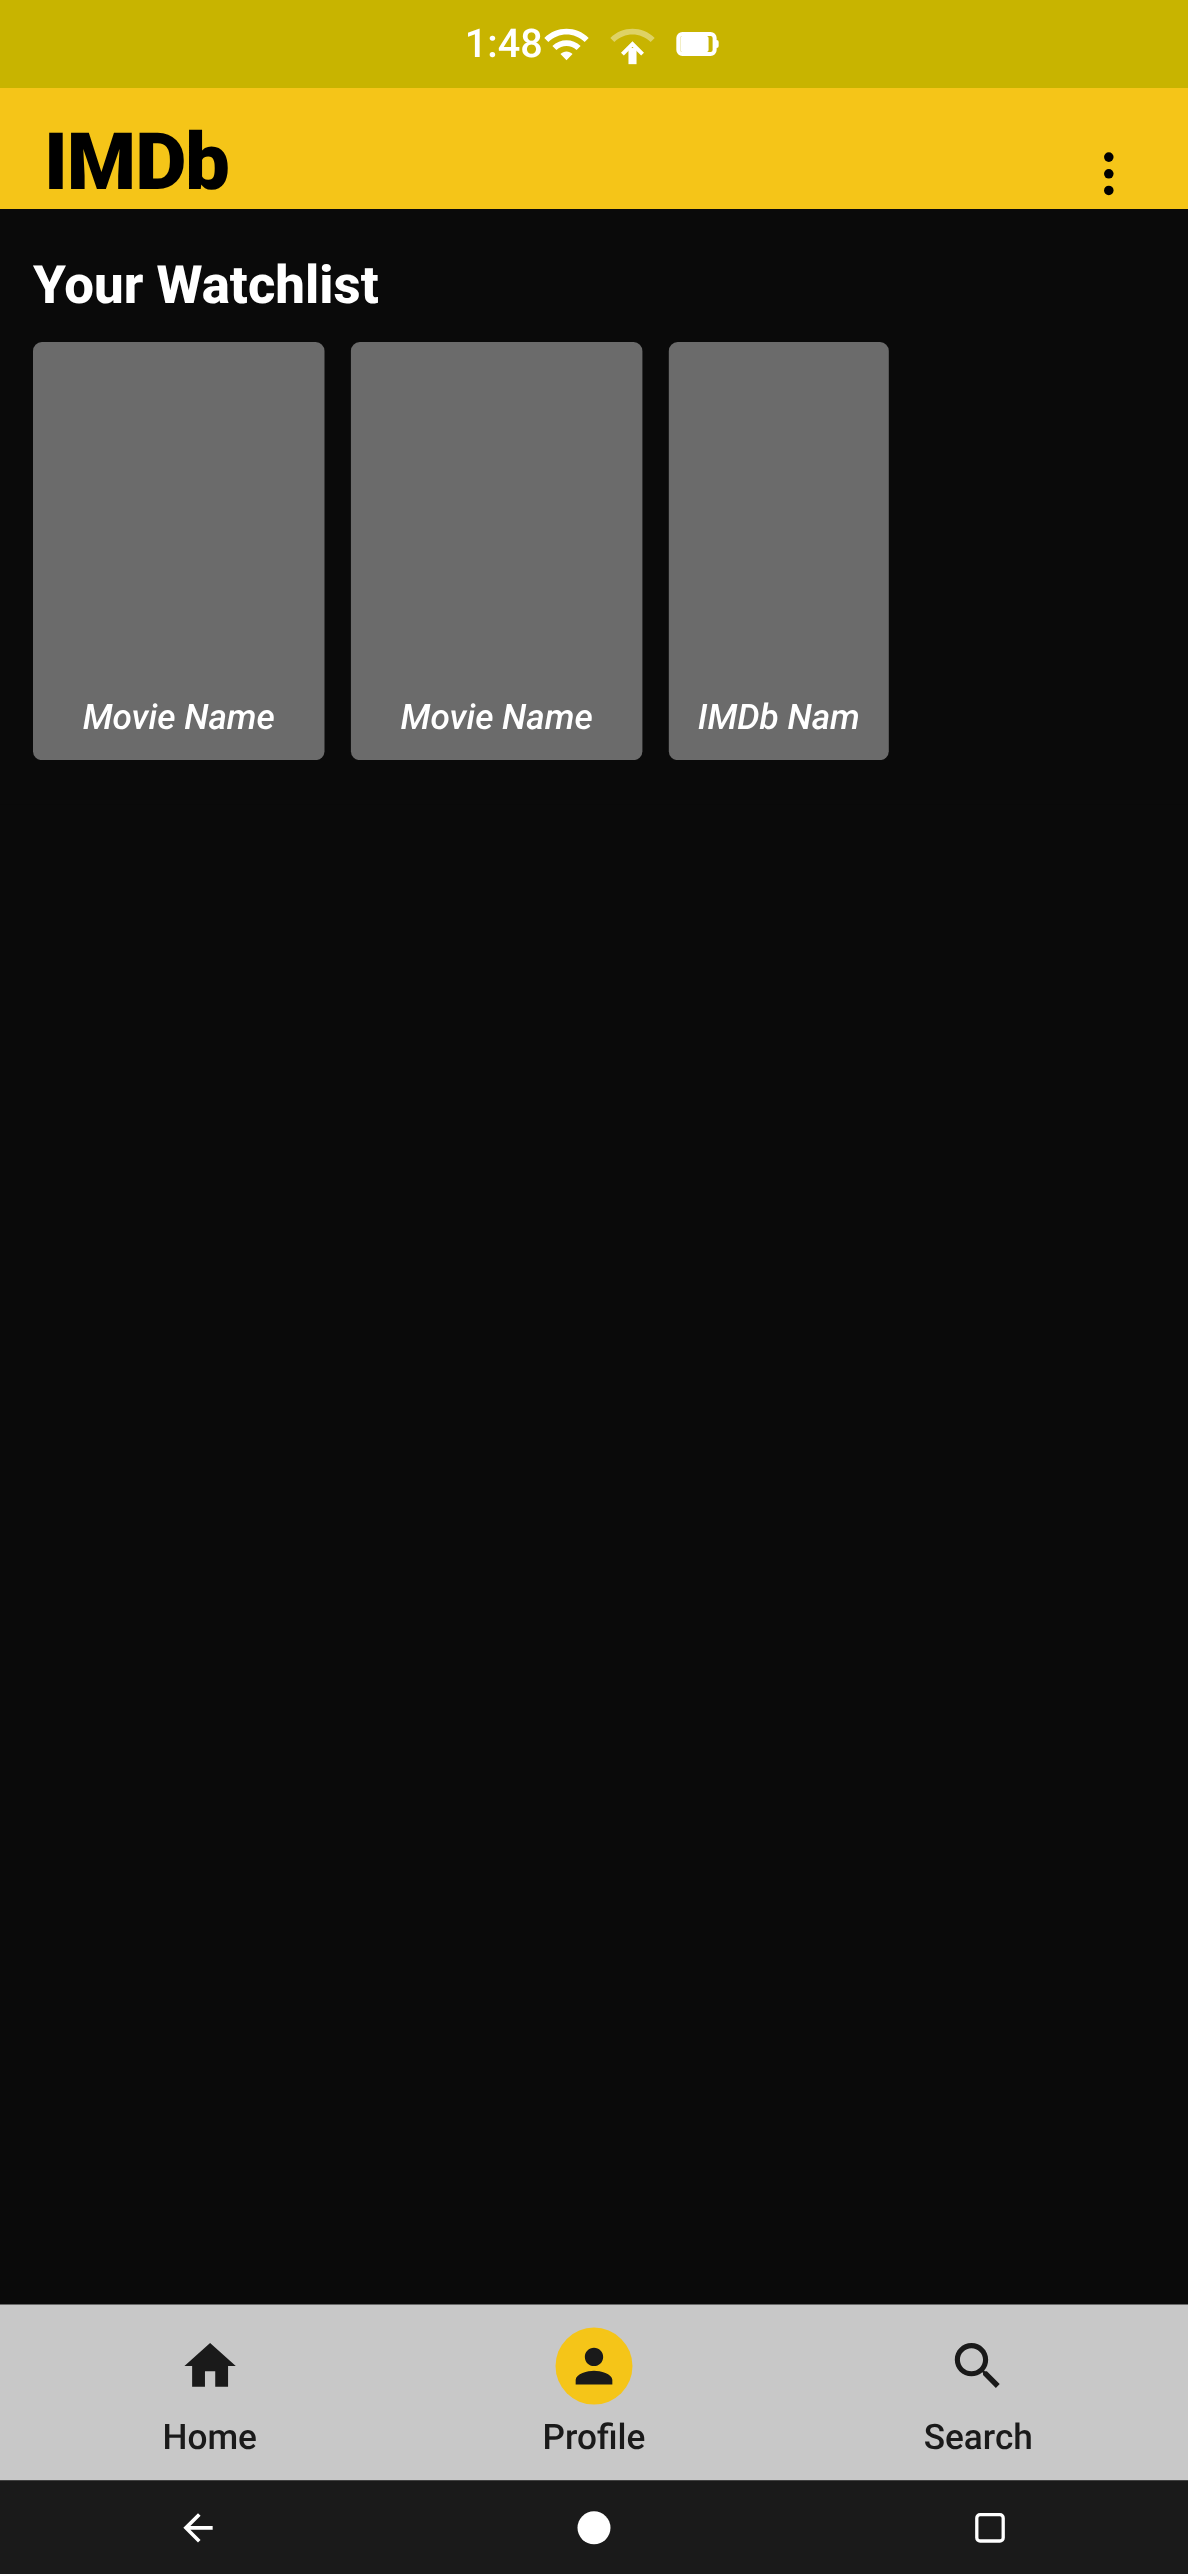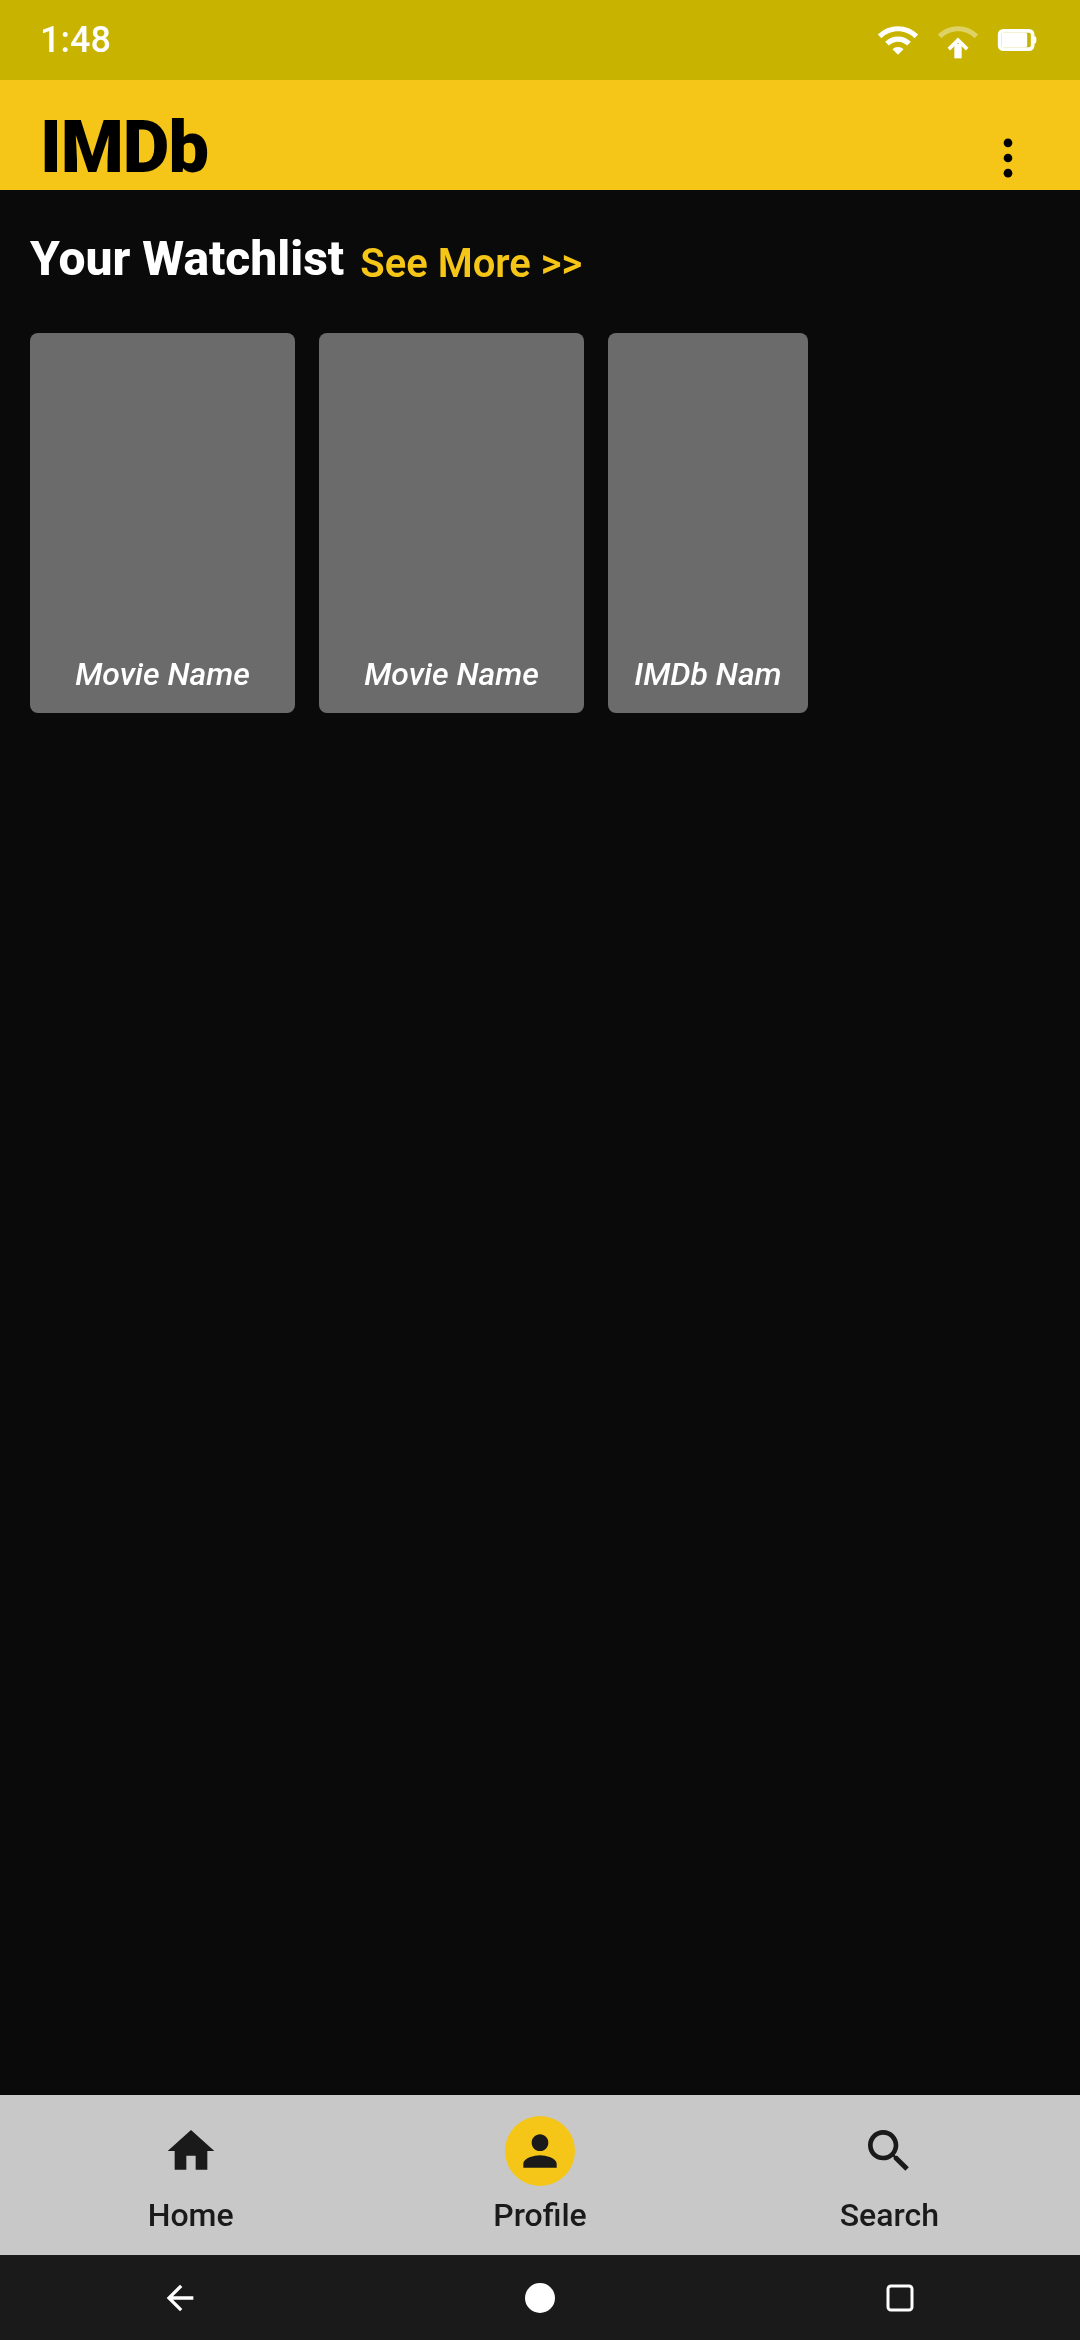--- a/index.html
+++ b/index.html
@@ -18,21 +18,21 @@
       position: relative;
     }
 
     
     .status-bar {
       width: 100%;
       height: 80px;
       background: #c8b400;
       display: flex;
       align-items: center;
-      justify-content: space-between;
+      justify-content: center;
       padding: 0 40px;
     }
 
     .status-time {
       color: white;
       font-size: 36px;
       font-weight: 500;
     }
 
     .status-icons {
@@ -73,23 +73,23 @@
     }
 
     
     .main-content {
       background: #0a0a0a;
       padding: 40px 30px;
     }
 
     .section-header {
       display: flex;
-      align-items: flex-end;
-      gap: 16px;
-      margin-bottom: 46px;
+      align-items: flex-start;
+      gap: 30px;
+      margin-bottom: 24px;
     }
 
     .section-title {
       color: #ffffff;
       font-size: 48px;
       font-weight: 800;
     }
 
     .see-more-link {
       color: #f5c518;
@@ -229,21 +229,20 @@
       <circle cx="12" cy="5" r="2"></circle>
       <circle cx="12" cy="12" r="2"></circle>
       <circle cx="12" cy="19" r="2"></circle>
     </svg>
   </div>
 </div>
 
 <div class="main-content">
   <div class="section-header">
     <span class="section-title">Your Watchlist</span>
-    <span class="see-more-link">See More &gt;&gt;</span>
   </div>
 
   <div class="movie-list">
     <div class="movie-card">
       <span class="movie-name">Movie Name</span>
     </div>
     <div class="movie-card">
       <span class="movie-name">Movie Name</span>
     </div>
     <div class="movie-card">

